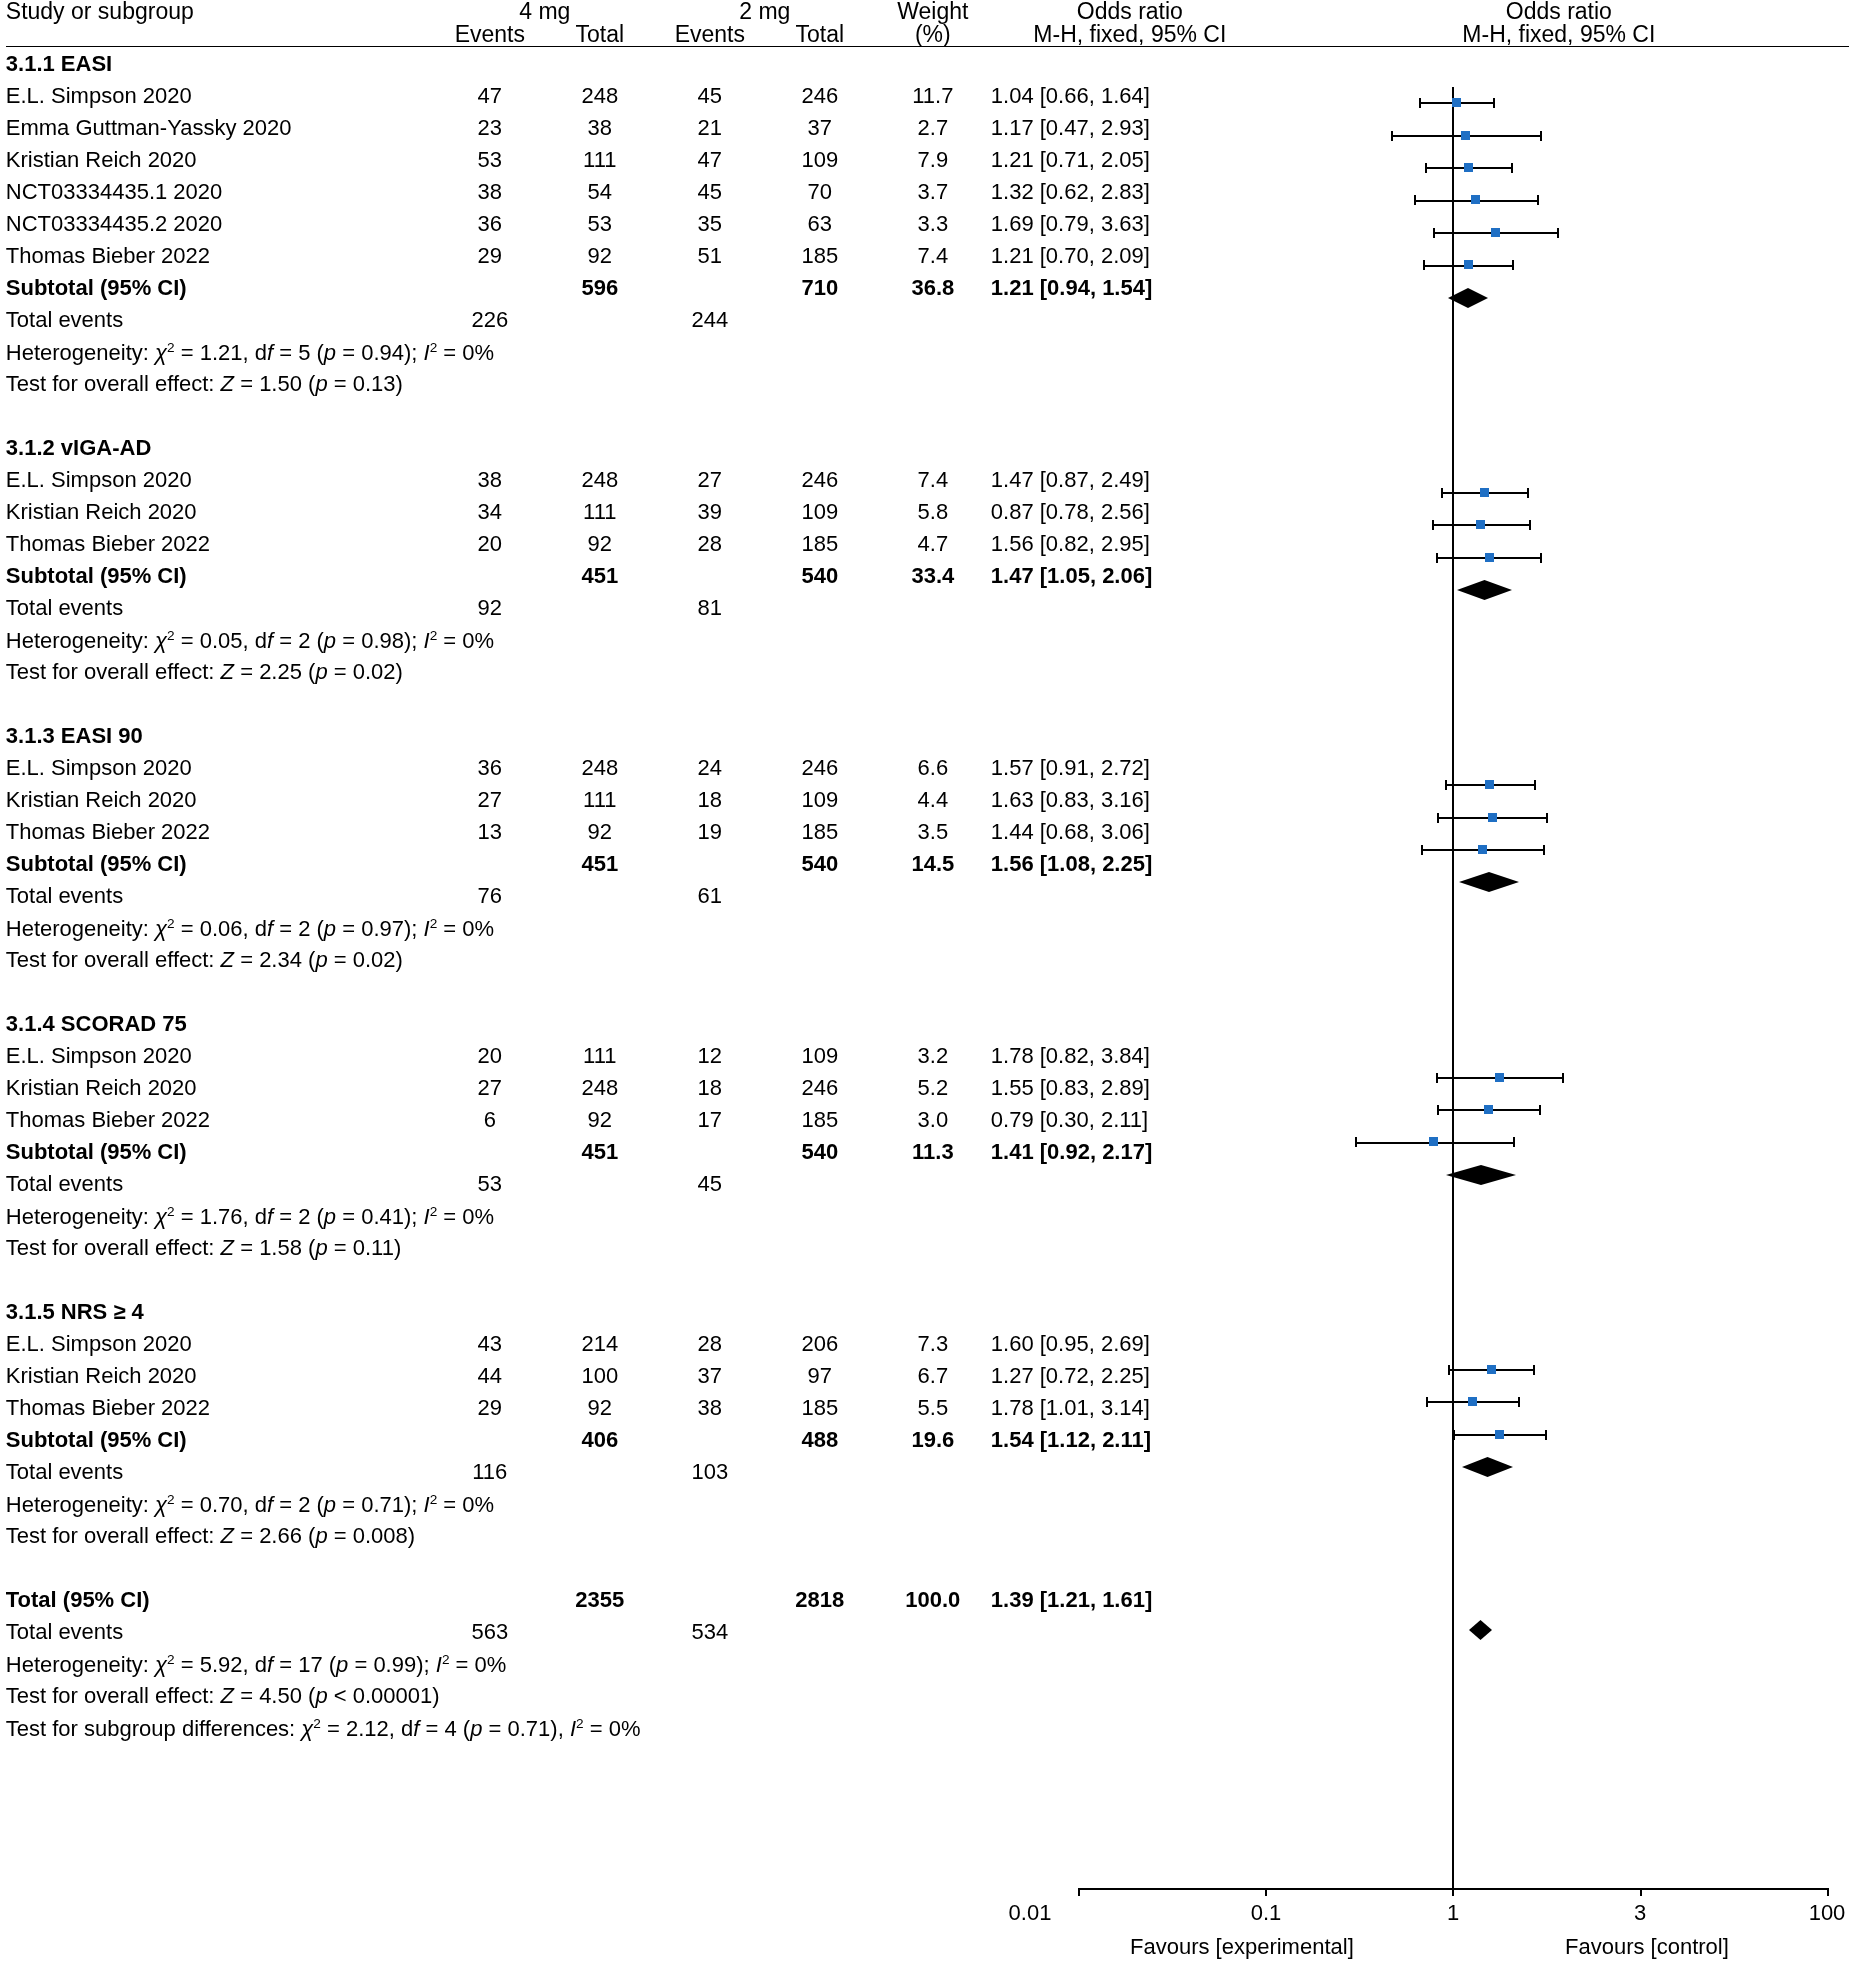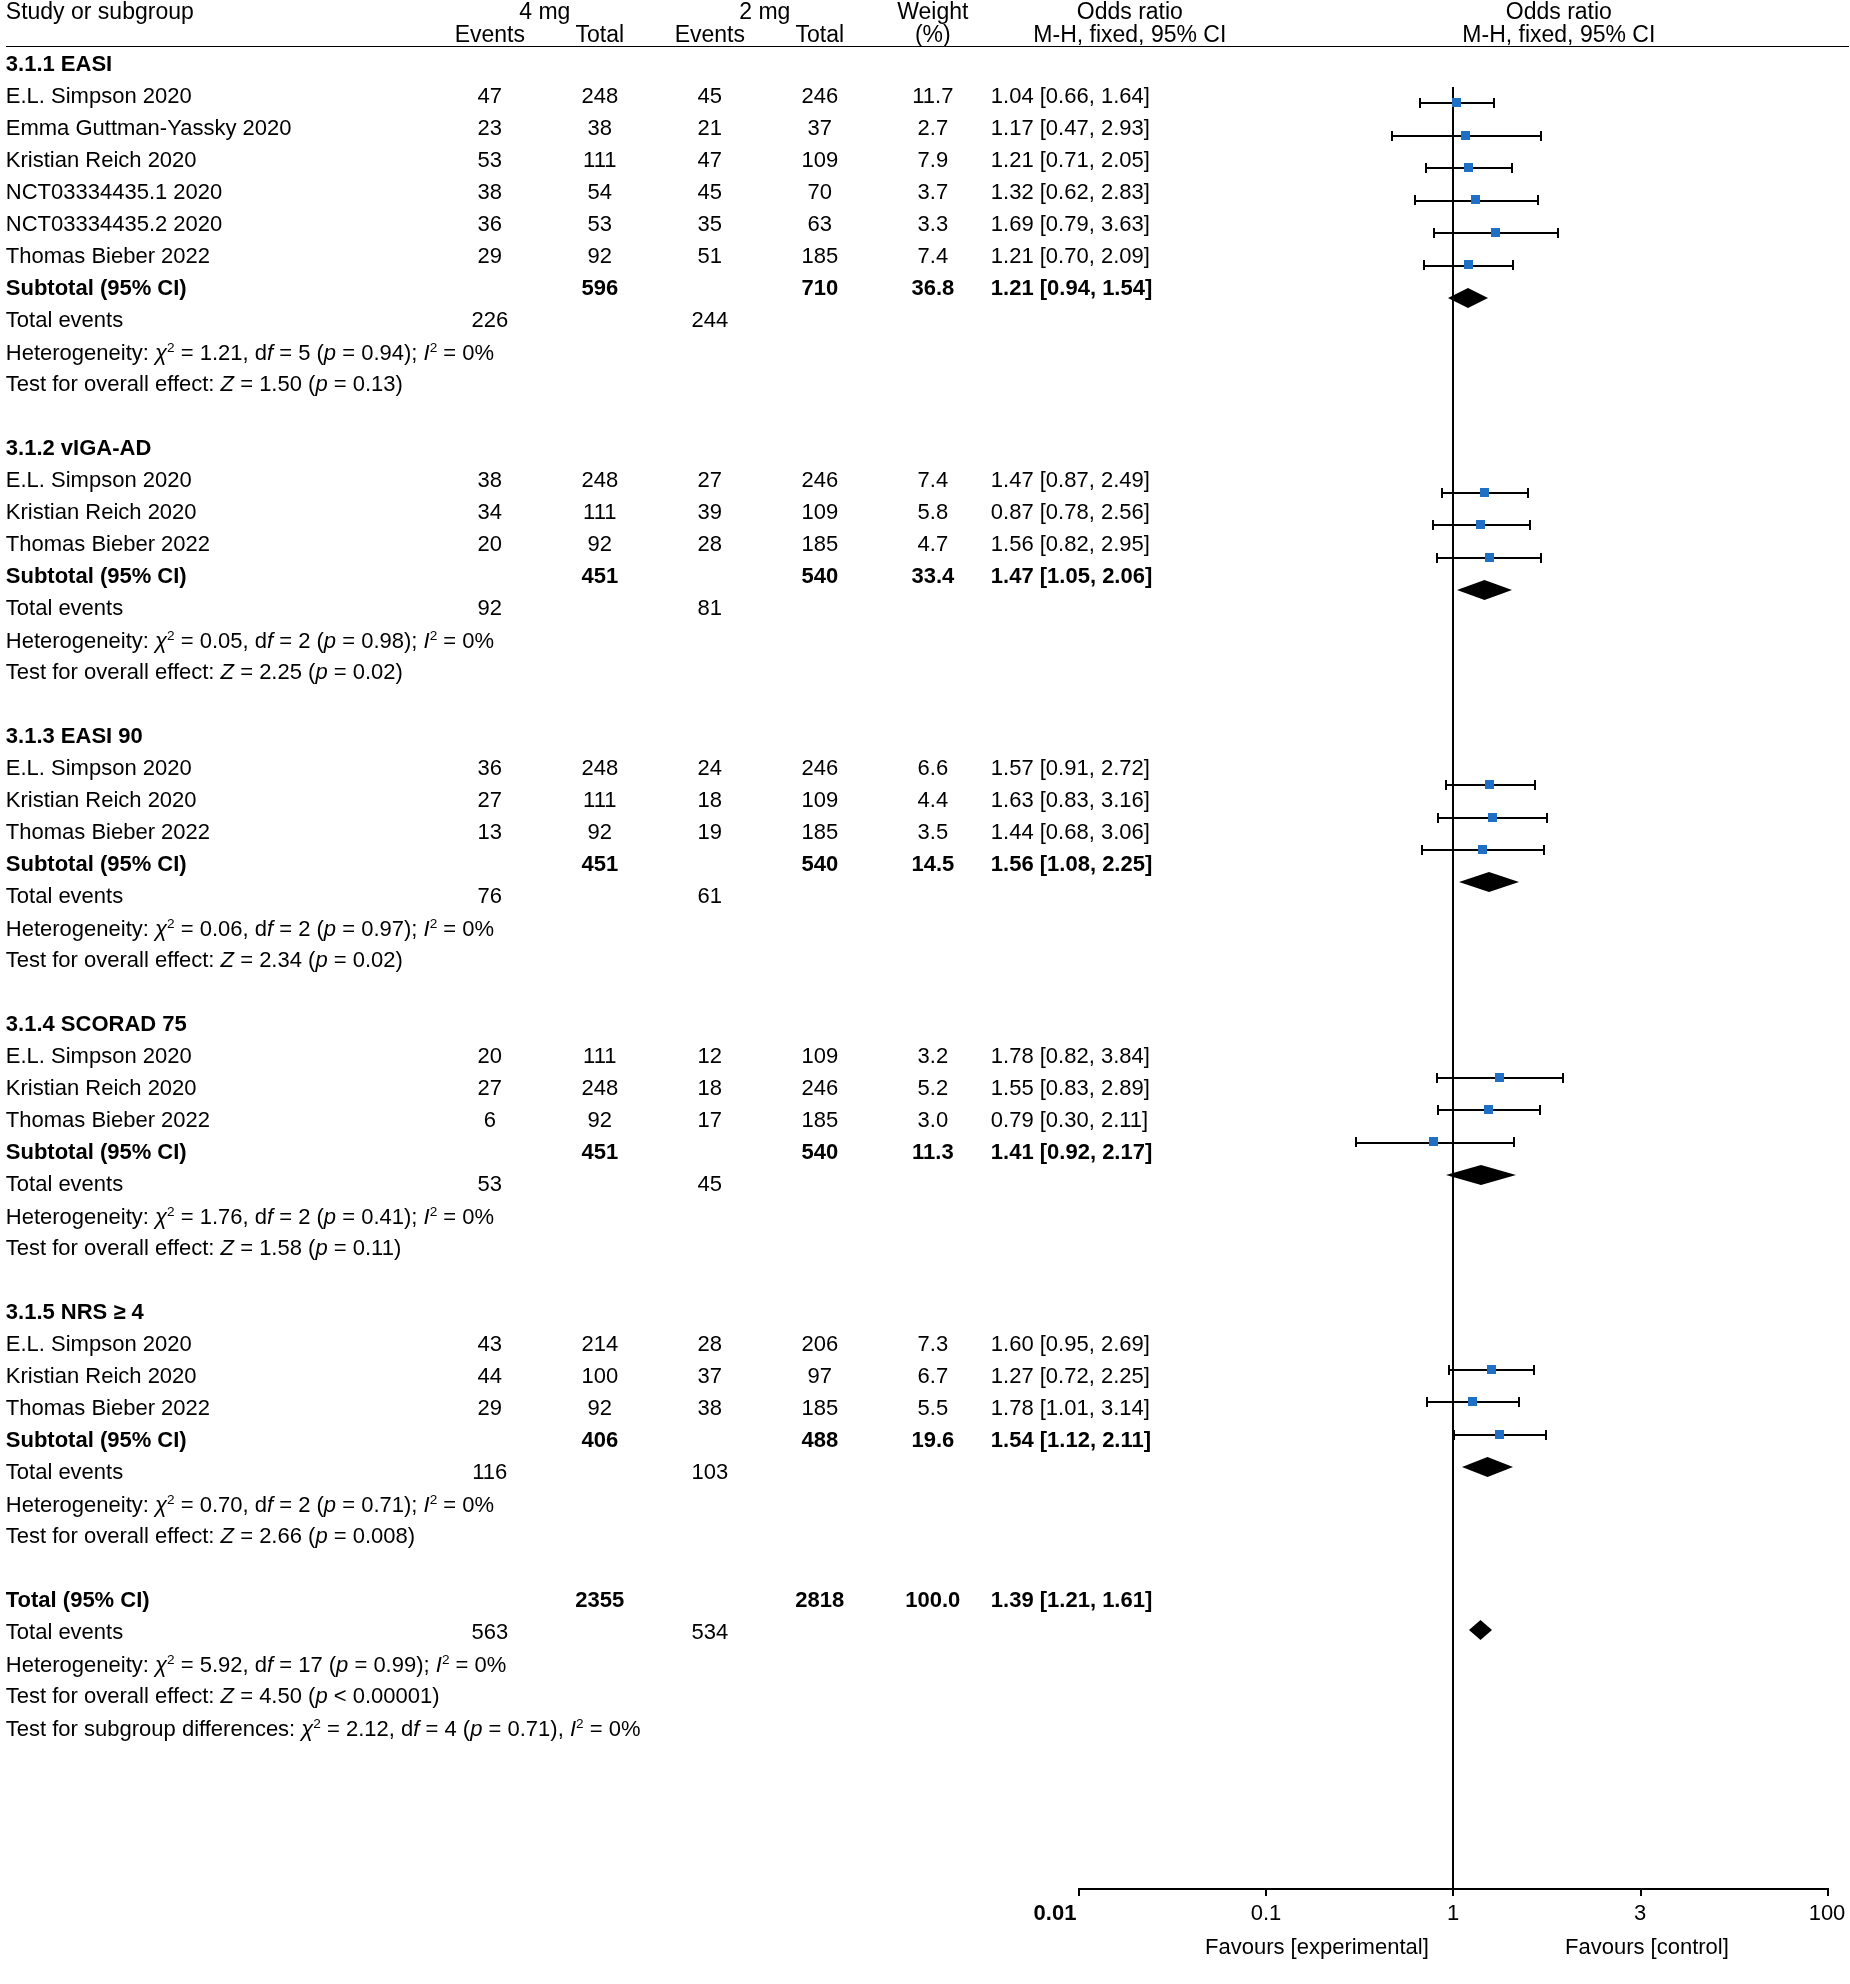--- a/index.html
+++ b/index.html
@@ -592,27 +592,27 @@
       <div class="ci-cap" style="left: 1518px; top: 1397px;"></div>
       <div class="marker" style="left: 1468px; top: 1397px; width: 9.3px; height: 9.3px;"></div>
       <div class="ci-line" style="left: 1454px; top: 1434px; width: 92px;"></div>
       <div class="ci-cap" style="left: 1453px; top: 1430px;"></div>
       <div class="ci-cap" style="left: 1545px; top: 1430px;"></div>
       <div class="marker" style="left: 1495px; top: 1430px; width: 9.3px; height: 9.3px;"></div>
       <div class="diamond" style="left: 1462px; top: 1457px; width: 51px; height: 20px; clip-path: polygon(0% 50%, 50% 0%, 100% 50%, 50% 100%);"></div>
       <div class="diamond" style="left: 1469px; top: 1620px; width: 23px; height: 20px; clip-path: polygon(0% 50%, 50% 0%, 100% 50%, 50% 100%);"></div>
       <div class="axis" style="left: 1079px; top: 1888px; width: 748px;"></div>
       <div class="tick" style="left: 1078px; top: 1888px;"></div>
-      <div class="ticklabel" style="left: 1055px; top: 1900px; font-weight: bold;">0.01</div>
+      <div class="ticklabel" style="left: 1030px; top: 1900px;">0.01</div>
       <div class="tick" style="left: 1265px; top: 1888px;"></div>
       <div class="ticklabel" style="left: 1266px; top: 1900px;">0.1</div>
       <div class="tick" style="left: 1452px; top: 1888px;"></div>
       <div class="ticklabel" style="left: 1453px; top: 1900px;">1</div>
       <div class="tick" style="left: 1640px; top: 1888px;"></div>
       <div class="ticklabel" style="left: 1640px; top: 1900px;">3</div>
       <div class="tick" style="left: 1827px; top: 1888px;"></div>
       <div class="ticklabel" style="left: 1827px; top: 1900px;">100</div>
-      <div class="favour" style="left: 1205px; top: 1934px;">Favours [experimental]</div>
+      <div class="favour" style="left: 1130px; top: 1934px;">Favours [experimental]</div>
       <div class="favour" style="left: 1565px; top: 1934px;">Favours [control]</div>
     </div>
 
 </div>
 
 
 </body></html>

